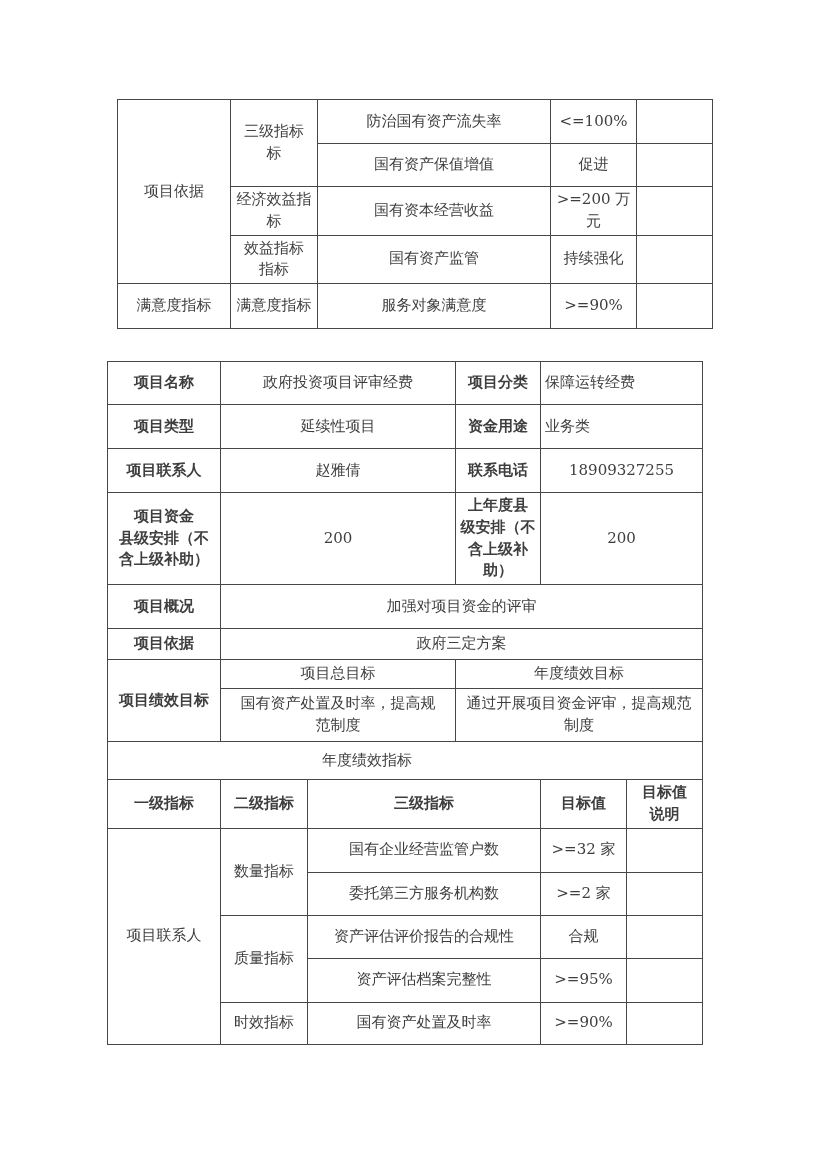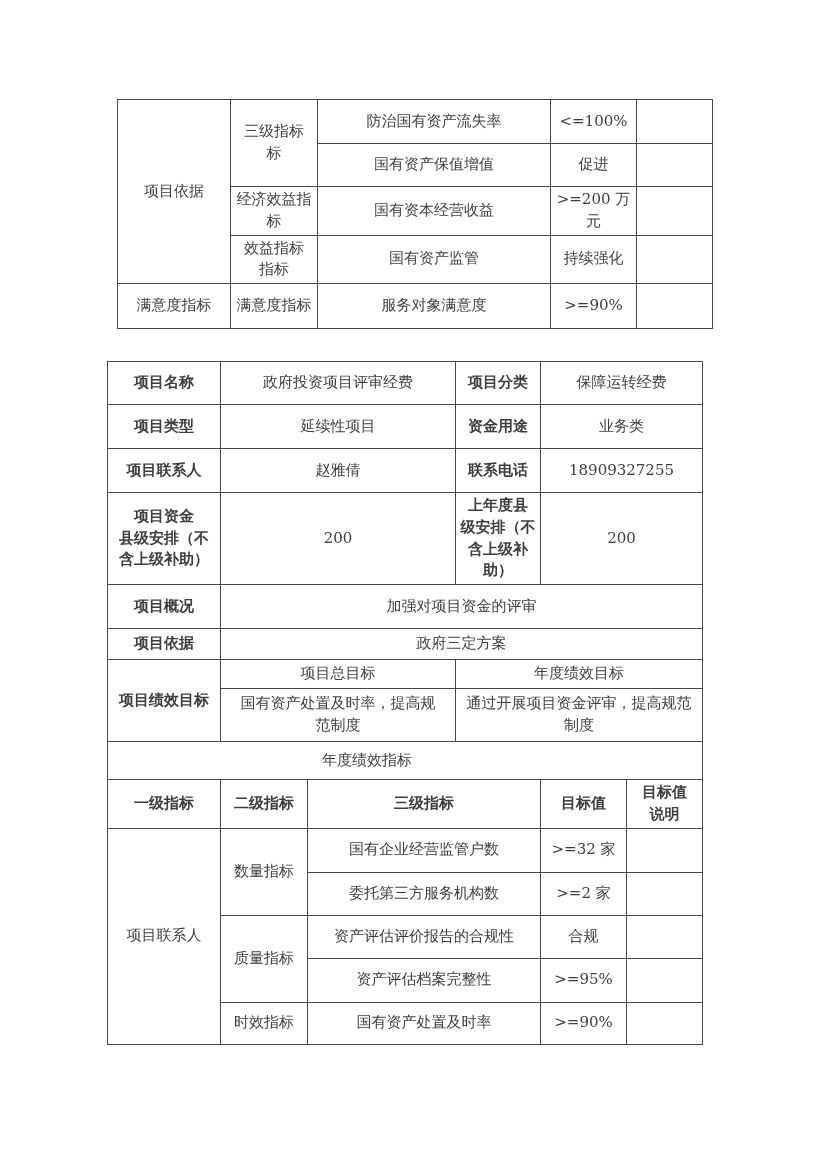--- a/index.html
+++ b/index.html
@@ -21,21 +21,21 @@
     color: #3e3e3e;
     text-align: center;
     vertical-align: middle;
     padding: 2px 4px;
     line-height: 1.45;
     overflow: hidden;
     word-break: break-all;
   }
   .b { font-weight: bold; }
   .pre { white-space: pre-line; }
-  .left { text-align: center; }
+  .left { text-align: left; }
   .band { padding-right: 80px; } 
   #benefit-table { left: 117px; top: 99px; width: 595px; }
   #project-table { left: 107px; top: 361px; width: 595px; }
 </style>
 </head>
 <body>
 
 <div class="page">
 
   <table id="benefit-table">

